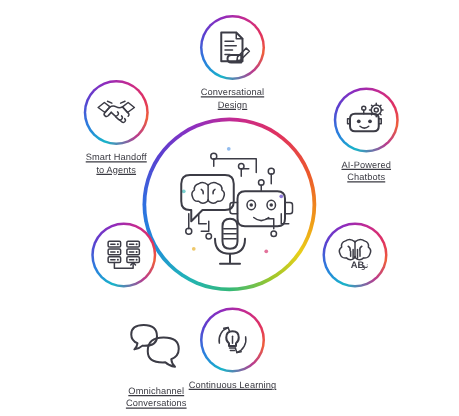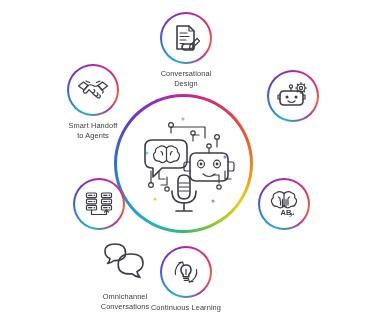--- a/index.html
+++ b/index.html
@@ -101,28 +101,29 @@
     justify-content: center;
   }
   .node-label {
     margin-top: 5px;
     font-size: 7.4px;
     line-height: 9.5px;
     color: #3a3a42;
     text-align: center;
     letter-spacing: 0.1px;
     white-space: pre-line;
+    text-decoration: underline;
   }
 
   
   .n-design       { left: 138px; top: 12px; }
   .n-chatbots     { left: 245px; top: 70px; }
   .n-nlp          { left: 236px; top: 178px; }
   .n-learning     { left: 138px; top: 246px; }
-  .n-omni         { left: 77px;  top: 235px; }
+  .n-omni         { left: 77px;  top: 251px; }
   .n-backend      { left: 51px;  top: 178px; }
   .n-handoff      { left: 45px;  top: 64px; }
 
   svg { display: block; }
   .ln { fill: none; stroke: #3c3c46; stroke-width: 1.6; stroke-linecap: round; stroke-linejoin: round; }
   .ln-t { fill: none; stroke: #3c3c46; stroke-width: 1.2; stroke-linecap: round; stroke-linejoin: round; }
   .fl { fill: #3c3c46; }
 </style>
 </head>
 <body>
@@ -220,20 +221,22 @@
           <circle class="fl" cx="19" cy="17" r="1.5"></circle>
           <path class="ln-t" d="M11 21 q3.5 3 7 0"></path>
           <g>
             <circle class="ln-t" cx="24" cy="8" r="4"></circle>
             <circle class="ln-t" cx="24" cy="8" r="1.6"></circle>
             <path class="ln-t" d="M24 2.6 v1.4 M24 12 v1.4 M18.6 8 h1.4 M28 8 h1.4 M20.2 4.2 l1 1 M26.8 10.8 l1 1 M27.8 4.2 l-1 1 M21.2 10.8 l-1 1"></path>
           </g>
         </svg>
       </div>
     </div>
+    <div class="node-label">AI-Powered
+Chatbots</div>
   </div>
 
   <div class="node n-nlp">
     <div class="node-ring">
       <div class="node-face">
         <svg width="32" height="32" viewBox="0 0 32 32">
           <path class="ln-t" d="M16 5 v13"></path>
           <path class="ln-t" d="M16 5.5 q-4-3.5-7.5-0.8 q-4 1.2-3.2 5 q-3 2.2-1.2 5.6 q1.2 3.6 5 3 q2.4 2.4 5.2 1 q1.4-0.6 1.7-2"></path>
           <path class="ln-t" d="M16 5.5 q4-3.5 7.5-0.8 q4 1.2 3.2 5 q3 2.2 1.2 5.6 q-1.2 3.6-5 3 q-2.4 2.4-5.2 1 q-1.4-0.6-1.7-2"></path>
           <path class="ln-t" d="M10.5 9 q2 1 1.6 3.4 M21.5 9 q-2 1-1.6 3.4"></path>

